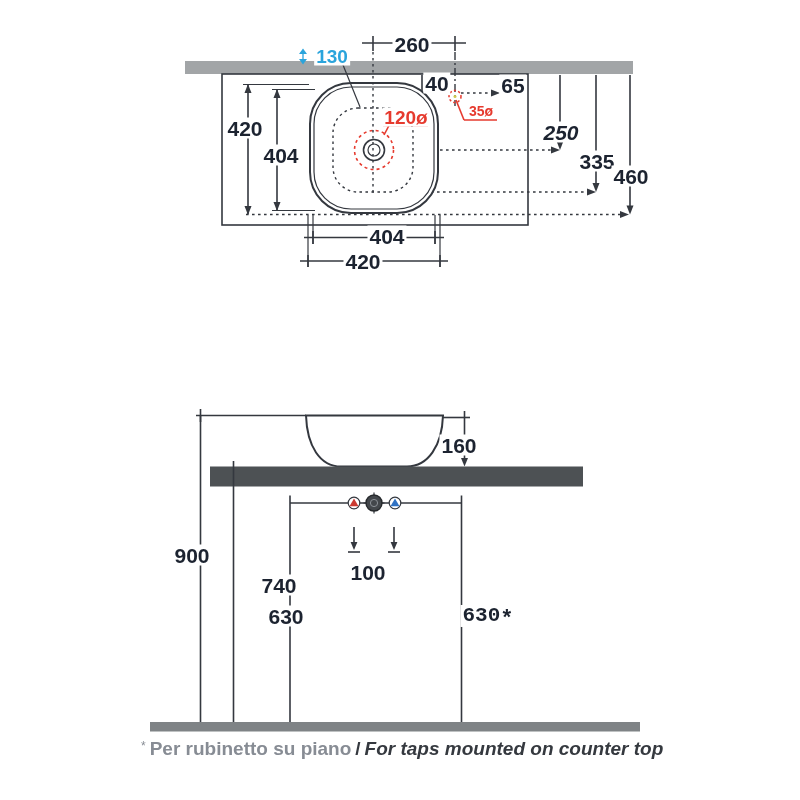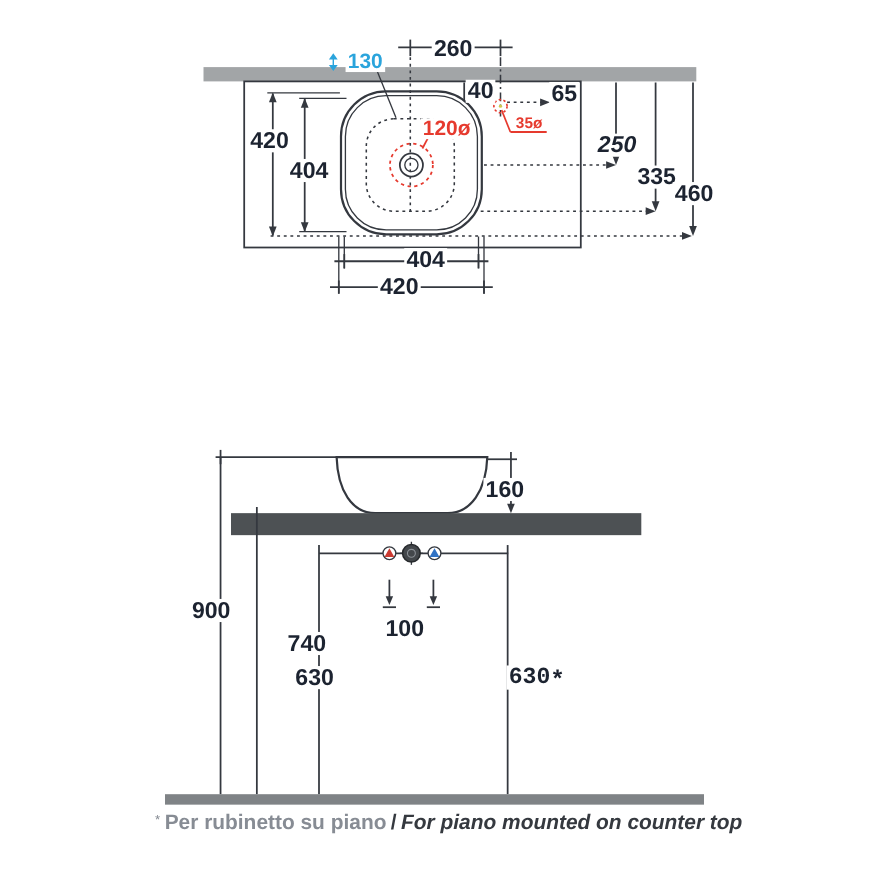--- a/index.html
+++ b/index.html
@@ -189,15 +189,15 @@
 <div class="lbl red-t sm" style="left:406px;top:117px;">120ø</div>
 <div class="lbl red-t xs" style="left:481px;top:111px;">35ø</div>
 
 <div class="lbl" style="left:459px;top:445px;">160</div>
 <div class="lbl" style="left:192px;top:555px;text-align:center;">900</div>
 <div class="lbl" style="left:231px;top:585px;margin-left:48px;">740</div>
 <div class="lbl" style="left:286px;top:616px;">630</div>
 <div class="lbl" style="left:488px;top:616px;font-family:Liberation Mono, monospace;"><span>630</span><span class="star">*</span></div>
 <div class="lbl" style="left:368px;top:572px;">100</div>
 
-<div class="footnote"><span class="fmark">*</span><span class="fit">Per rubinetto su piano</span><span class="fsep">/</span><span class="fen">For piano mounted on counter top</span></div>
+<div class="footnote"><span class="fmark">*</span><span class="fit">Per rubinetto su piano</span><span class="fsep">/</span><span class="fen">For taps mounted on counter top</span></div>
 
 </div>
 
 </body></html>

